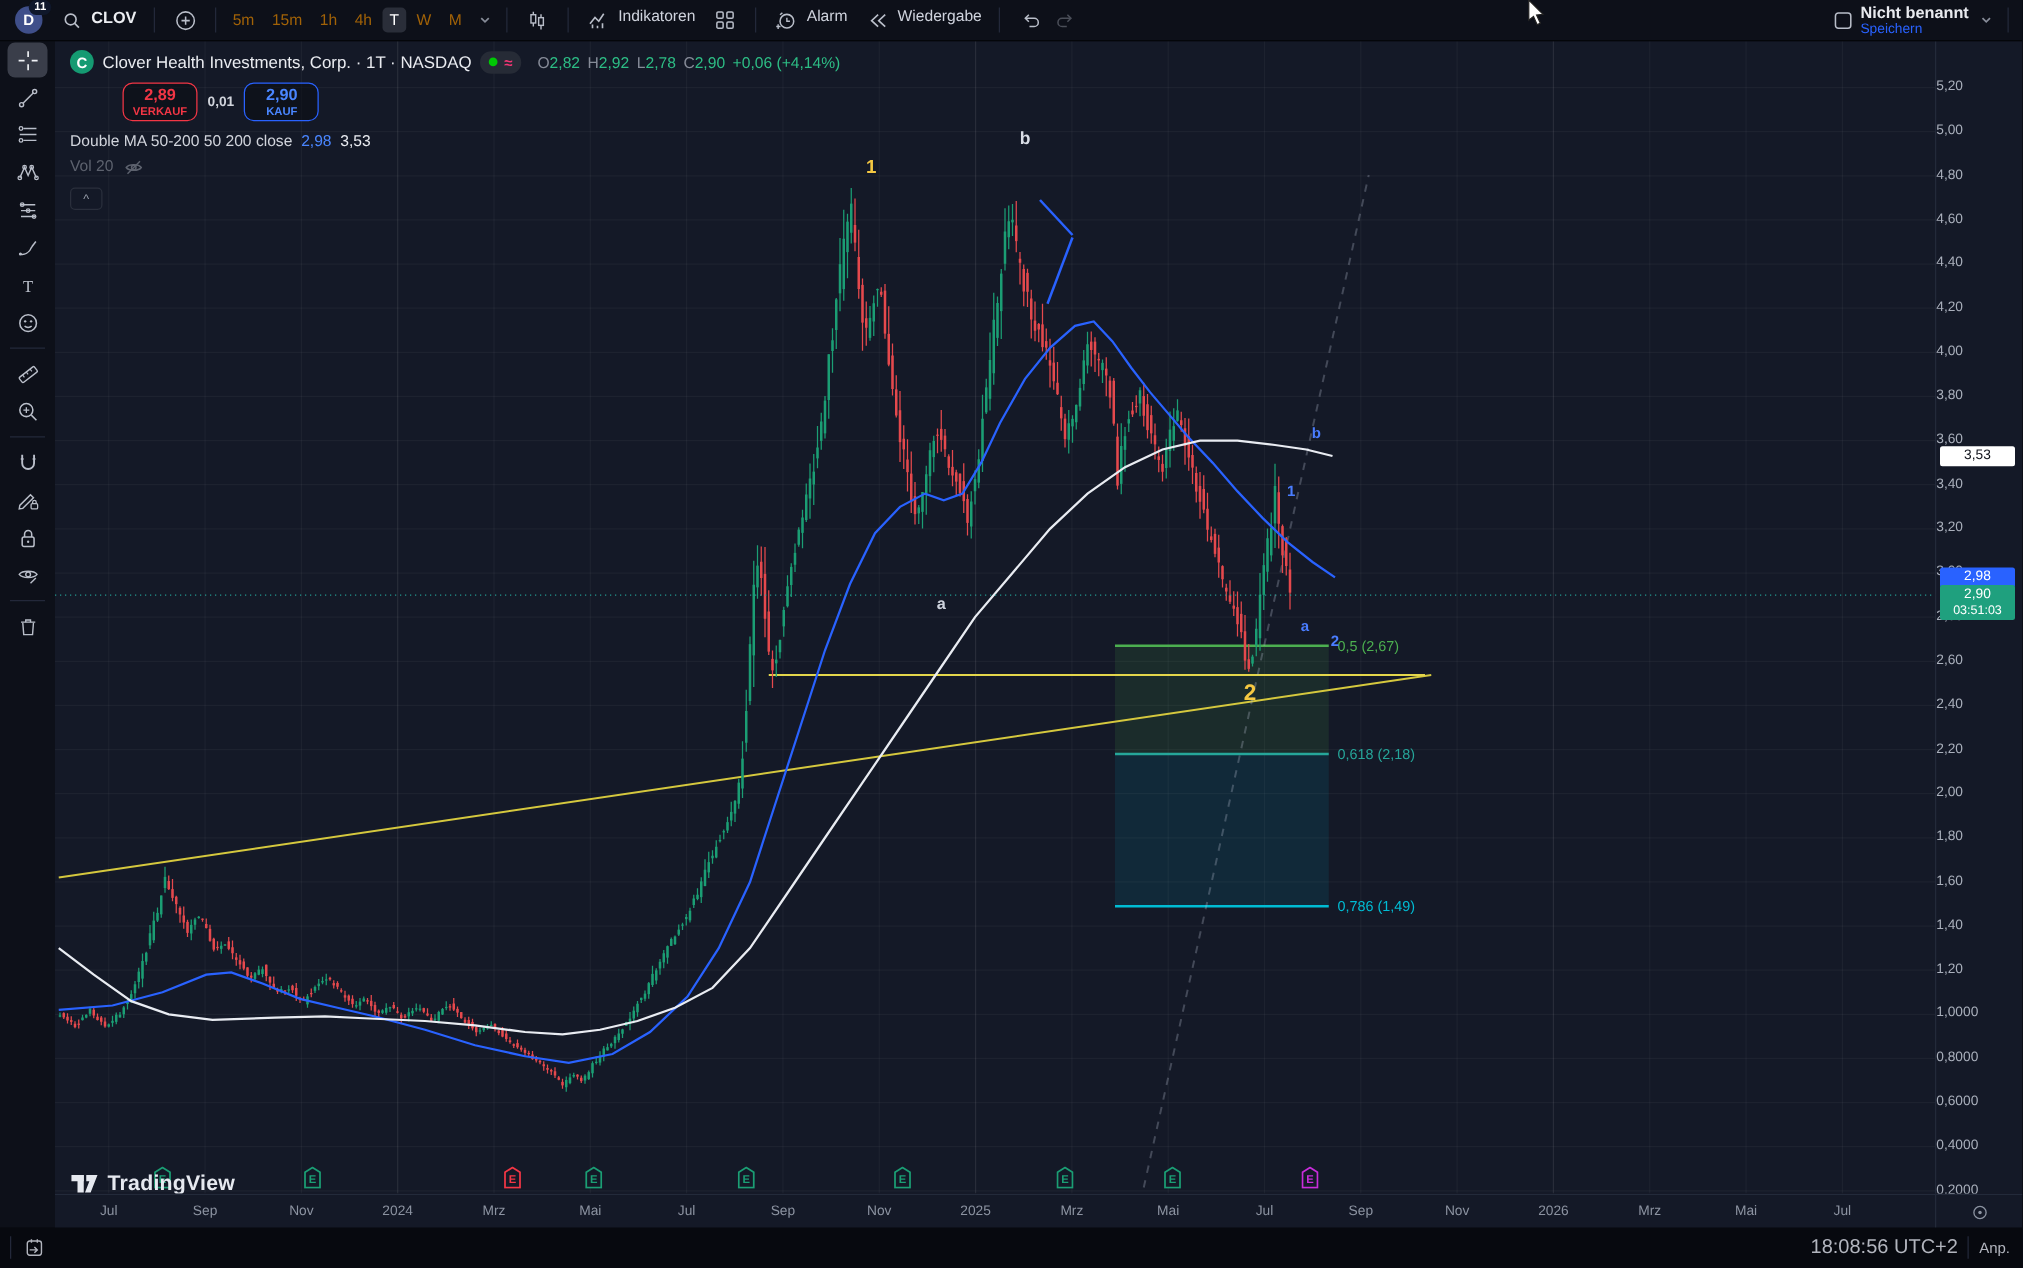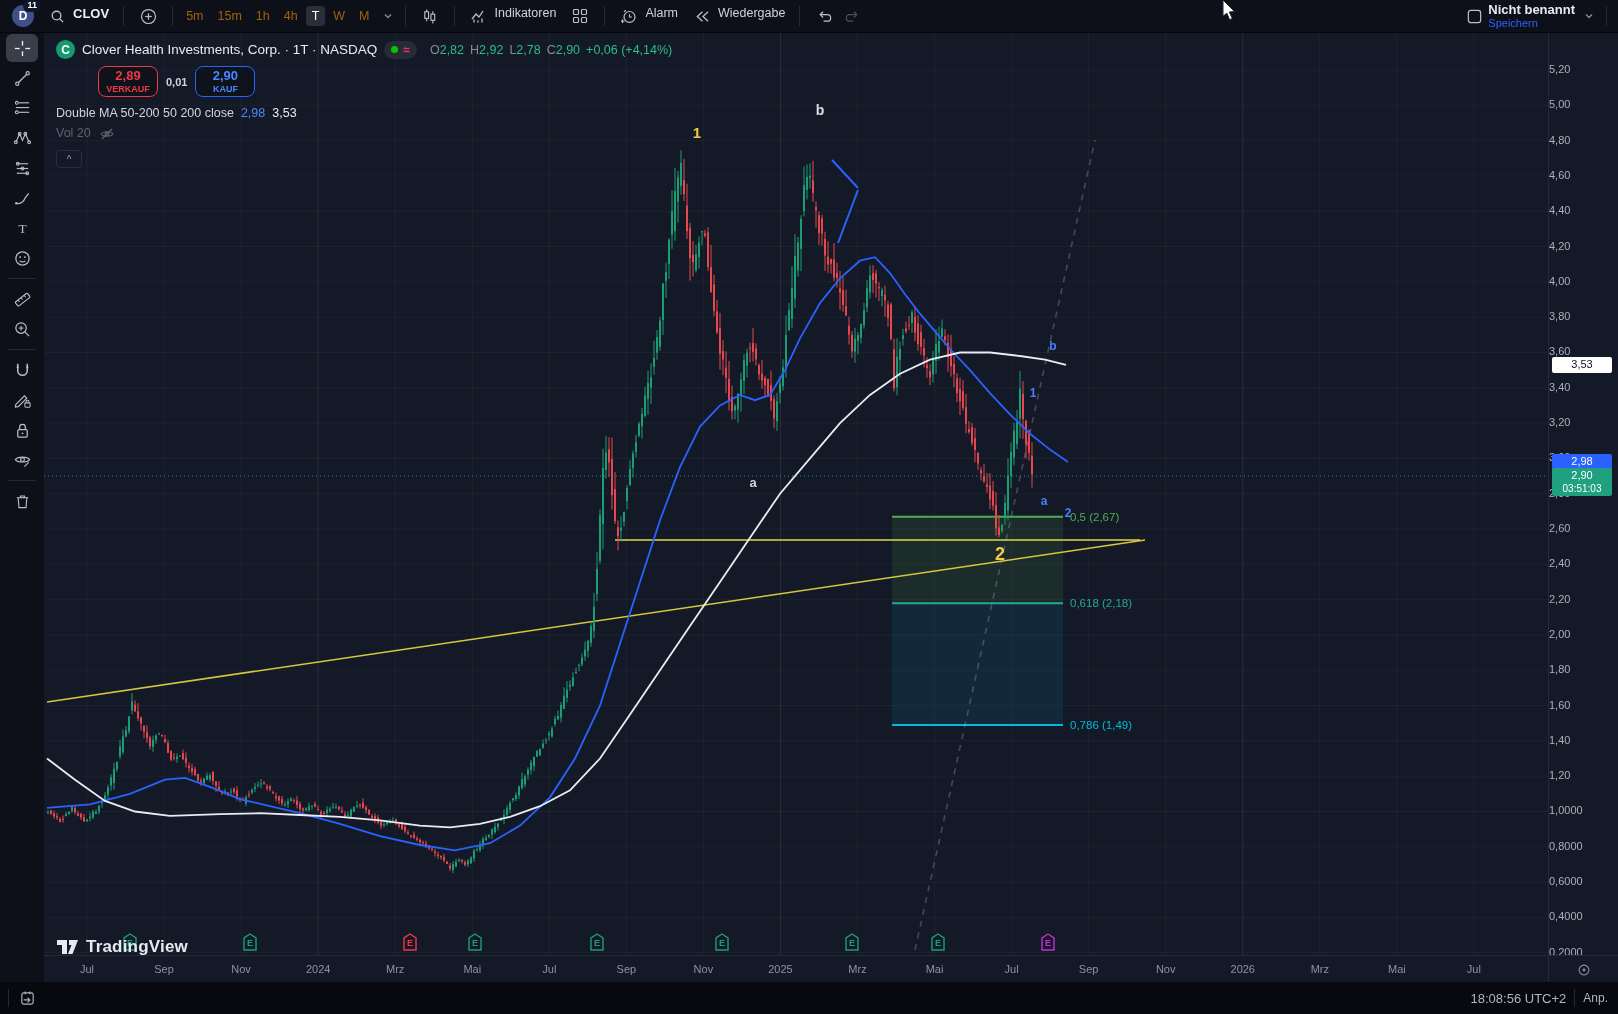--- a/index.html
+++ b/index.html
@@ -78,21 +78,21 @@
   .tlabel{position:absolute;top:7px;font-size:11px;color:#8c93a1;transform:translateX(-50%);}
   #axis-corner{position:absolute;left:1548px;top:955px;width:70px;height:27px;background:#141927;
                border-top:1px solid #232a3a;border-left:1px solid #232a3a;z-index:9;
                display:flex;align-items:center;justify-content:center;}
   
   #bottombar{position:absolute;left:0;top:982px;width:1618px;height:32px;background:#07090f;
              display:flex;align-items:center;z-index:30;}
   .rng{font-size:12px;color:#b2b5be;padding:3px 6px;margin:0 2px;border-radius:4px;cursor:pointer;}
   .bb-div{width:1px;height:18px;background:#23283a;margin:0 8px;}
   .bb-right{position:absolute;right:10px;display:flex;align-items:center;gap:0;}
-  .clock{font-size:13px;color:#b2b5be;cursor:pointer;}
+  .clock{font-size:16px;color:#b2b5be;cursor:pointer;}
   .adjust{font-size:12px;color:#b2b5be;cursor:pointer;}
   
   #cursor{position:absolute;left:1222px;top:0px;z-index:99;pointer-events:none;}
   svg{display:block;}
 </style>
 </head>
 <body>
 
 <div id="app">
 

